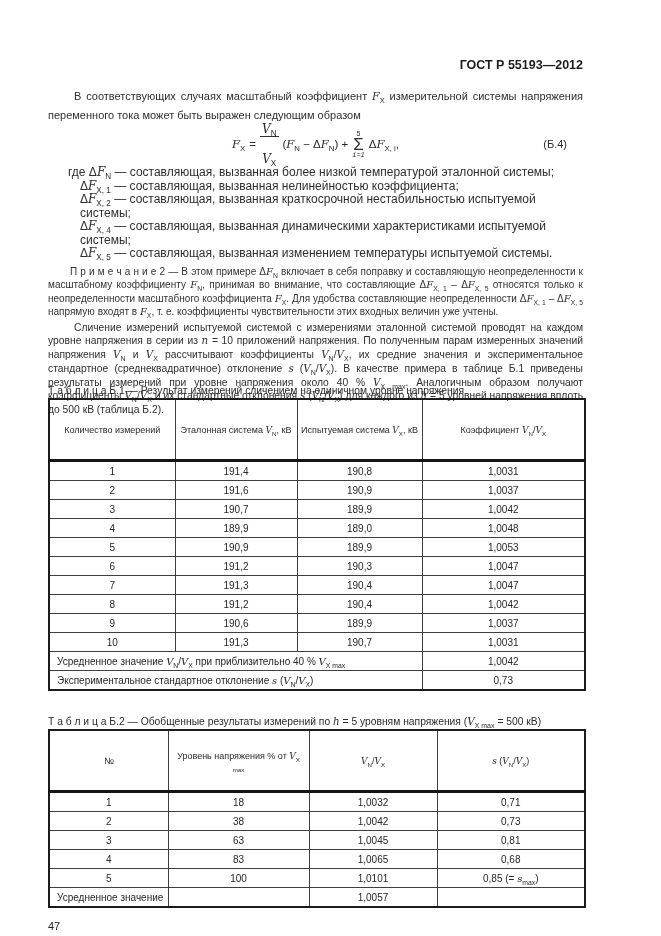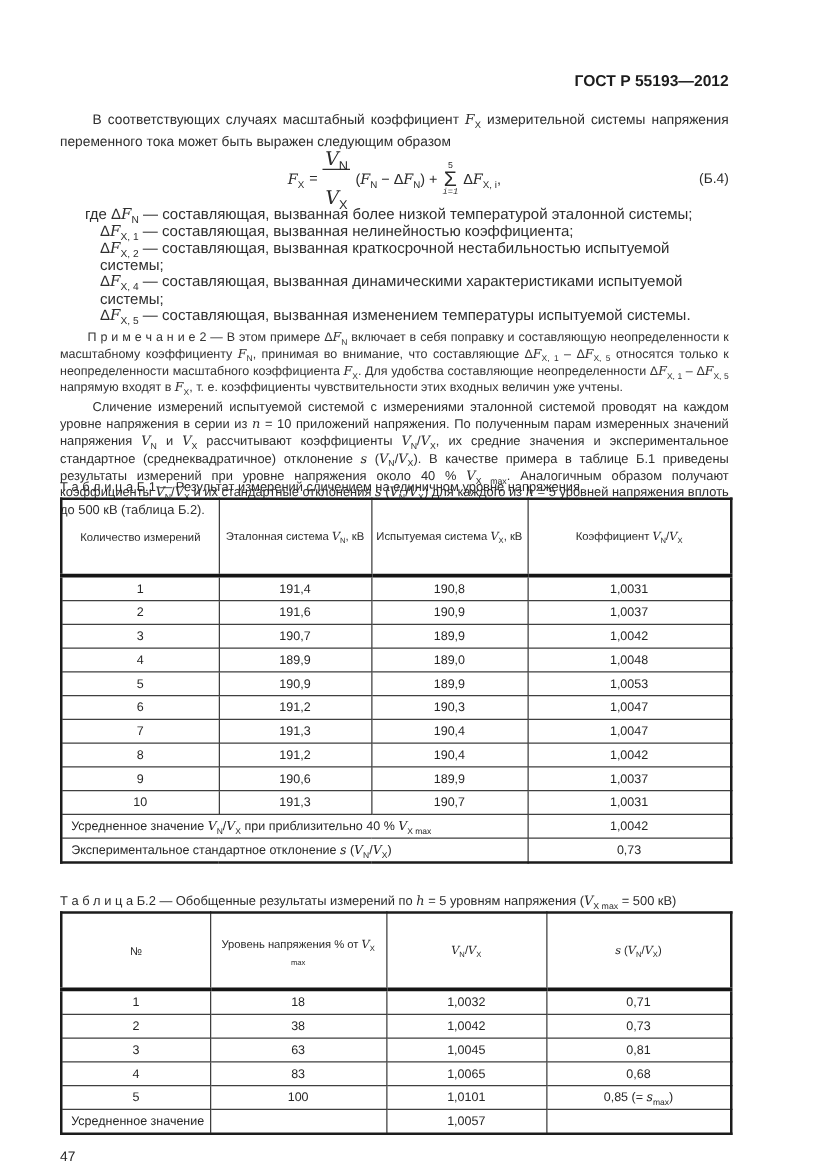--- a/index.html
+++ b/index.html
@@ -4,28 +4,28 @@
 <style>
   html,body{margin:0;padding:0;}
   body{width:661px;height:936px;background:#ffffff;position:relative;
        font-family:"Liberation Sans",sans-serif;color:#2e2e2e;overflow:hidden;}
   .content{position:absolute;left:48px;top:0;width:535px;}
   .doc-header{margin-top:58px;text-align:right;font-weight:700;font-size:12.5px;line-height:14px;color:#1c1c1c;}
   .intro{margin:15px 0 0 0;font-size:11px;line-height:18px;text-align:justify;text-indent:26px;}
   i{font-family:"DejaVu Serif",serif;font-style:italic;}
   sub{font-size:68%;line-height:0;}
   .formula-row{position:relative;height:40px;display:flex;align-items:center;justify-content:center;gap:4px;font-size:11.5px;color:#2a2a2a;}
-  .frac{display:inline-flex;flex-direction:column;align-items:center;font-size:15px;line-height:11px;}
+  .frac{display:inline-flex;flex-direction:column;align-items:center;font-size:12px;line-height:11px;}
   .frac .num{border-bottom:1px solid #2e2e2e;padding:0 2px 1px 2px;}
   .frac .den{padding-top:17px;}
   .sum{display:inline-flex;flex-direction:column;align-items:center;line-height:1;}
   .sum-top{font-size:7px;line-height:7px;}
   .sum-sigma{font-size:17px;line-height:15px;}
   .sum-bottom{font-size:7px;line-height:7px;font-family:Liberation Mono, monospace;font-style:italic;}
-  .f-label{position:absolute;right:0;top:50%;transform:translateY(-50%);font-size:11px;}
+  .f-label{position:absolute;right:16px;top:50%;transform:translateY(-50%);font-size:11px;}
   .where{margin-top:2px;font-size:12px;margin-left:20px;}
   .where-line{line-height:13.5px;}
   .where-line.ind{padding-left:12px;}
   .note{margin:4px 0 0 0;font-size:10px;line-height:13.5px;text-align:justify;text-indent:22px;color:#333;}
   .body-p{margin:2px 0 0 0;font-size:10.3px;line-height:13.8px;text-align:justify;text-indent:26px;}
   .tables-block{position:absolute;left:0;top:384px;width:589px;}
   .tcaption{margin:0;font-size:10.3px;line-height:13px;color:#2b2b2b;}
   .cap2{margin-top:24px;}
   .gtable{border-collapse:collapse;table-layout:fixed;width:536px;margin-top:1px;border:2px solid #1c1c1c;}
   .gtable th{border:1px solid #3f3f3f;border-bottom:3px solid #151515;font-weight:400;font-size:9px;

